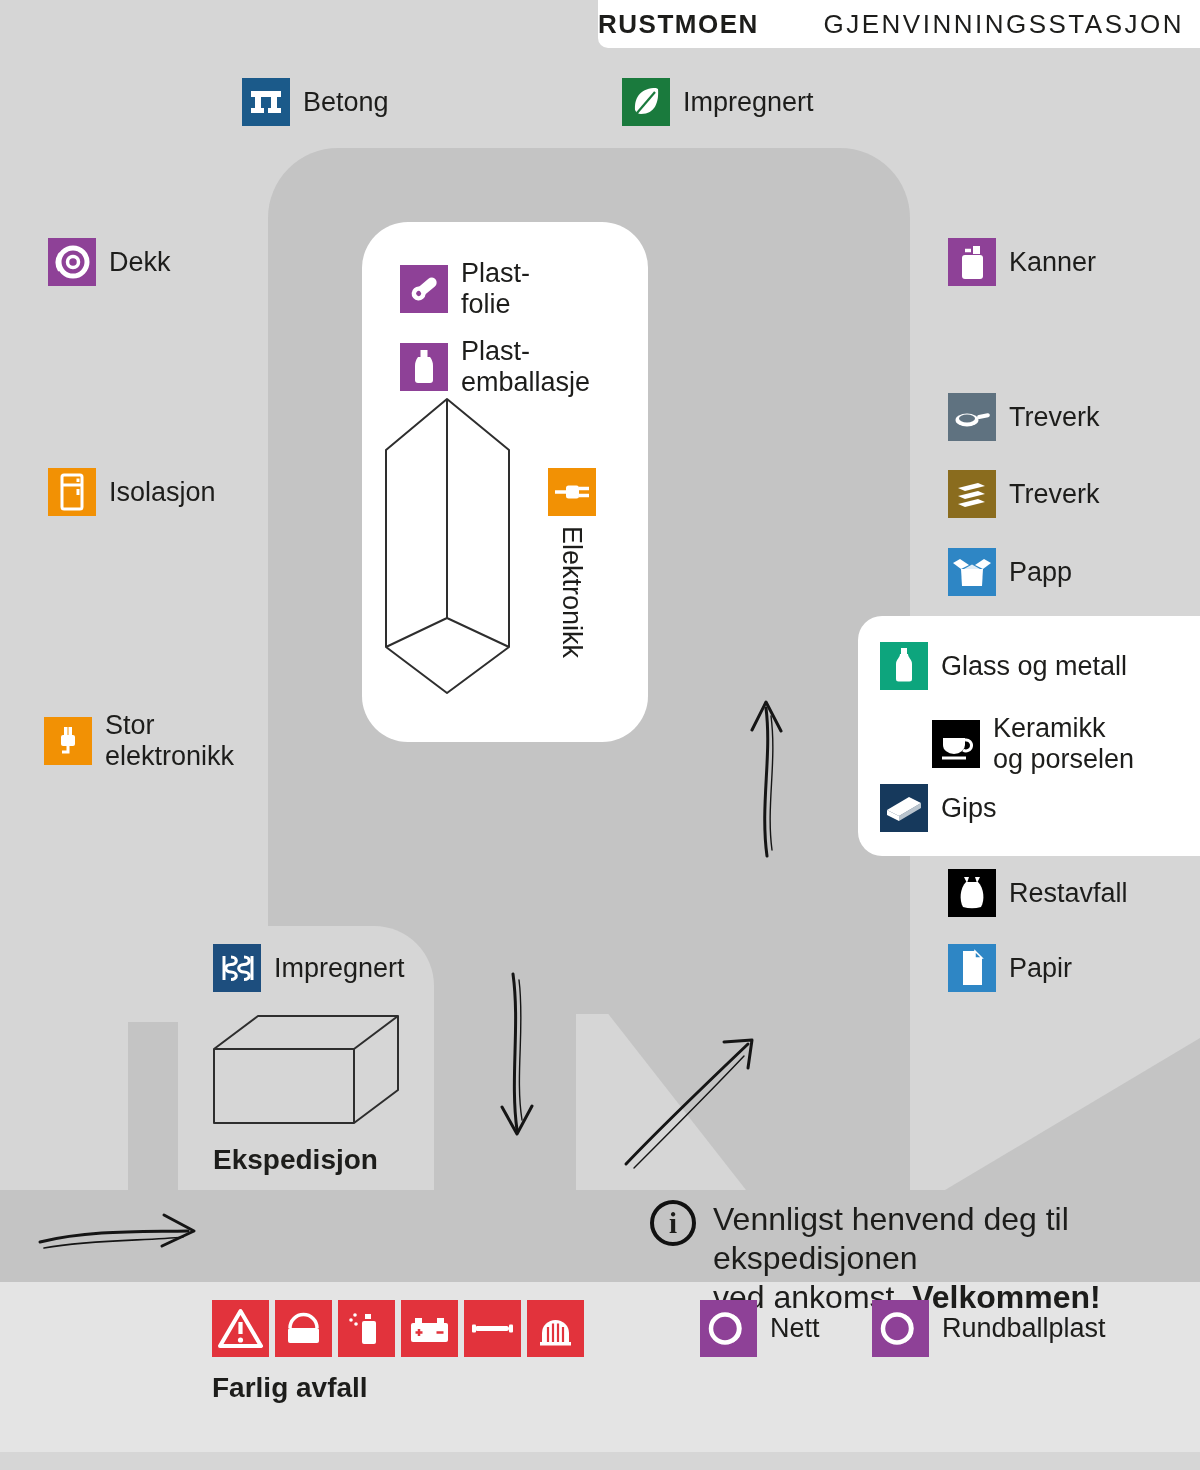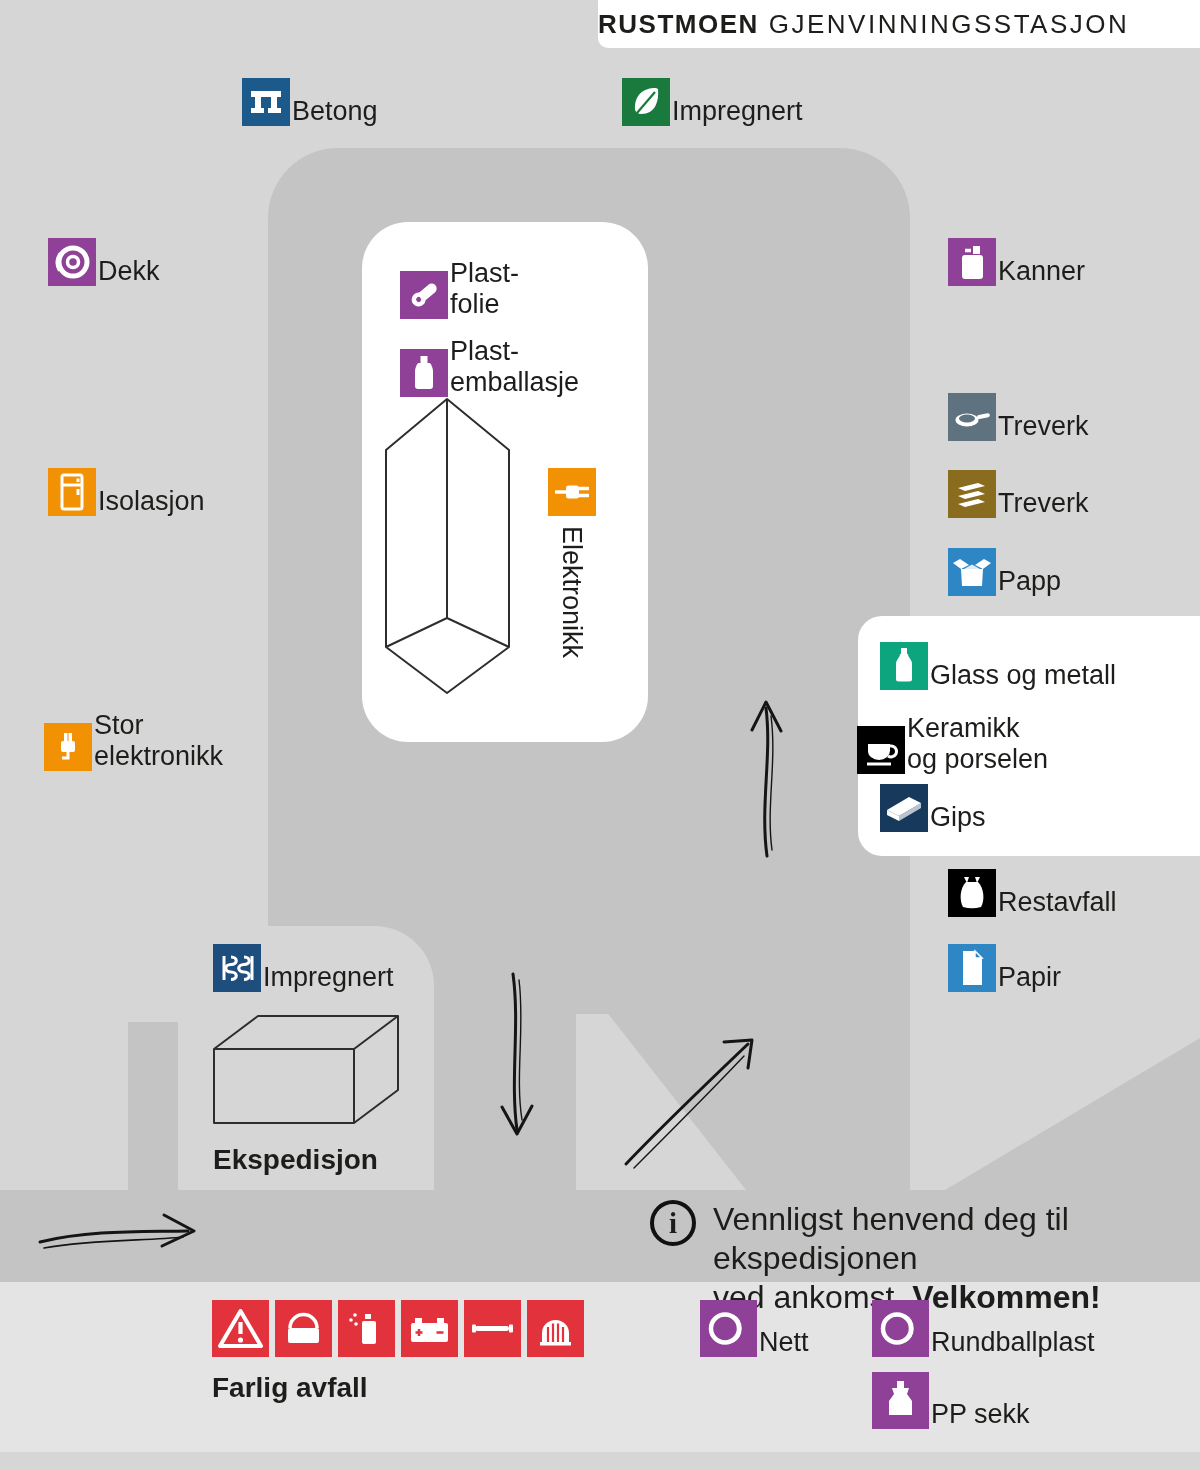--- a/index.html
+++ b/index.html
@@ -4,41 +4,41 @@
 <style>
   *{margin:0;padding:0;box-sizing:border-box}
   html,body{background:#fff}
   body{font-family:"Liberation Sans","DejaVu Sans",sans-serif;color:#1d1d1b}
   .canvas{position:relative;width:1200px;height:1470px;background:#d6d6d6;overflow:hidden}
   .layer{position:absolute}
   .road{background:#c4c4c4}
   .ground{background:#d6d6d6}
   .panel{background:#ffffff}
   .overlay{position:absolute;left:0;top:0;pointer-events:none}
-  .station{position:absolute;display:flex;align-items:flex-end;gap:2px}
+  .station{position:absolute;display:flex;align-items:center;gap:13px}
   .sq{width:48px;height:48px;display:flex;align-items:center;justify-content:center;flex:0 0 auto}
   .sq svg{display:block}
   .sq57{width:57px;height:57px}
   .lbl{font-size:27px;line-height:1.13;white-space:nowrap}
   .ln{display:block}
   .bold{font-weight:bold}
   .c-purple{background:#8e4197}
   .c-orange{background:#f29104}
   .c-green{background:#1a7a3d}
   .c-blue{background:#2e86c5}
   .c-darkblue{background:#1b5a8a}
   .c-navy{background:#16395c}
   .c-navylight{background:#1d4e7e}
   .c-red{background:#e2333c}
   .c-slate{background:#5f7280}
   .c-bronze{background:#8a6c1e}
   .c-teal{background:#0da57d}
   .c-black{background:#000000}
   .header-strip{position:absolute;left:598px;top:0;width:602px;height:48px;background:#fff;
-    display:flex;align-items:center;justify-content:flex-start;padding-right:16px;border-radius:0 0 0 10px}
+    display:flex;align-items:center;justify-content:space-between;padding-right:16px;border-radius:0 0 0 10px}
   .brand{font-weight:bold;font-size:26px;letter-spacing:1.5px}
   .suffix{font-size:26px;letter-spacing:2.5px;margin-left:10px}
   .vlbl{position:absolute;writing-mode:vertical-rl;font-size:27px;white-space:nowrap}
   .big-label{position:absolute;font-weight:bold;font-size:28px}
   .info{position:absolute;left:650px;top:1200px;display:flex;gap:17px;align-items:flex-start}
   .info-circle{width:46px;height:46px;border:4px solid #111;border-radius:50%;display:flex;align-items:center;
     justify-content:center;font-weight:bold;font-size:29px;font-family:"Liberation Serif",serif;flex:0 0 auto}
   .info-text{font-size:32px;line-height:1.22}
   .hazard-row{position:absolute;left:212px;top:1300px;display:flex;gap:6px}
 </style>
@@ -249,21 +249,21 @@
   <div class="station" style="left:880px;top:642px">
     <span class="sq c-teal">
       <svg width="48" height="48" viewBox="0 0 48 48">
         <rect x="21" y="6" width="6" height="6" fill="#fff"></rect>
         <path d="M20,12 h8 c0,4 4,5 4,10 v15 a2.5,2.5 0 0 1 -2.5,2.5 h-11 a2.5,2.5 0 0 1 -2.5,-2.5 v-15 c0,-5 4,-6 4,-10 Z" fill="#fff"></path>
         </svg>
     </span>
     <span class="lbl">Glass og metall</span>
   </div>
 
-  <div class="station" style="left:857px;top:713px">
+  <div class="station" style="left:932px;top:713px">
     <span class="sq c-black">
       <svg width="48" height="48" viewBox="0 0 48 48">
         <path d="M11,18 h22 v7 a11,9 0 0 1 -22,0 Z" fill="#fff"></path>
         <path d="M33,20 a5.5,5.5 0 1 1 -2,10" fill="none" stroke="#fff" stroke-width="3"></path>
         <line x1="10" y1="38" x2="34" y2="38" stroke="#fff" stroke-width="3"></line>
         </svg>
     </span>
     <span class="lbl">
         <span class="ln">Keramikk</span>
         <span class="ln">og porselen</span>
@@ -392,23 +392,14 @@
     <span class="sq sq57 c-purple">
       <svg width="57" height="57" viewBox="0 0 57 57" fill="none" stroke="#fff">
         <circle cx="25" cy="28.5" r="14" stroke-width="4.5"></circle>
         <path d="M32,16 a14,14 0 0 1 0,25" stroke-width="4"></path>
         </svg>
     </span>
     <span class="lbl">Rundballplast</span>
   </div>
 
 
-  <div class="station" style="left:872px;top:1372px">
-    <span class="sq sq57 c-purple">
-      <svg width="57" height="57" viewBox="0 0 57 57">
-        <rect x="25" y="9" width="7" height="8" fill="#fff"></rect>
-        <path d="M20,16 h17 l-2,6 5,7 v14 h-23 v-14 l5,-7 Z" fill="#fff"></path>
-        </svg>
-    </span>
-    <span class="lbl">PP sekk</span>
-  </div>
 
 </div>
 
 </body></html>

